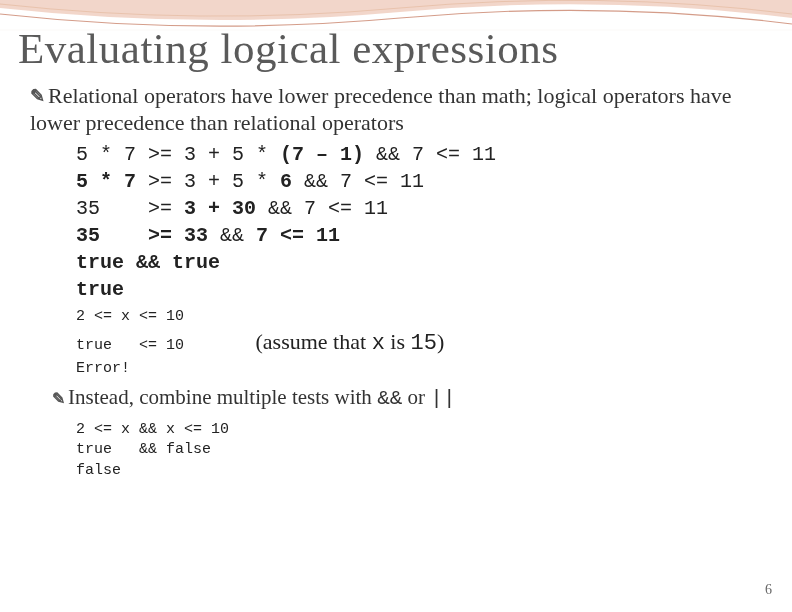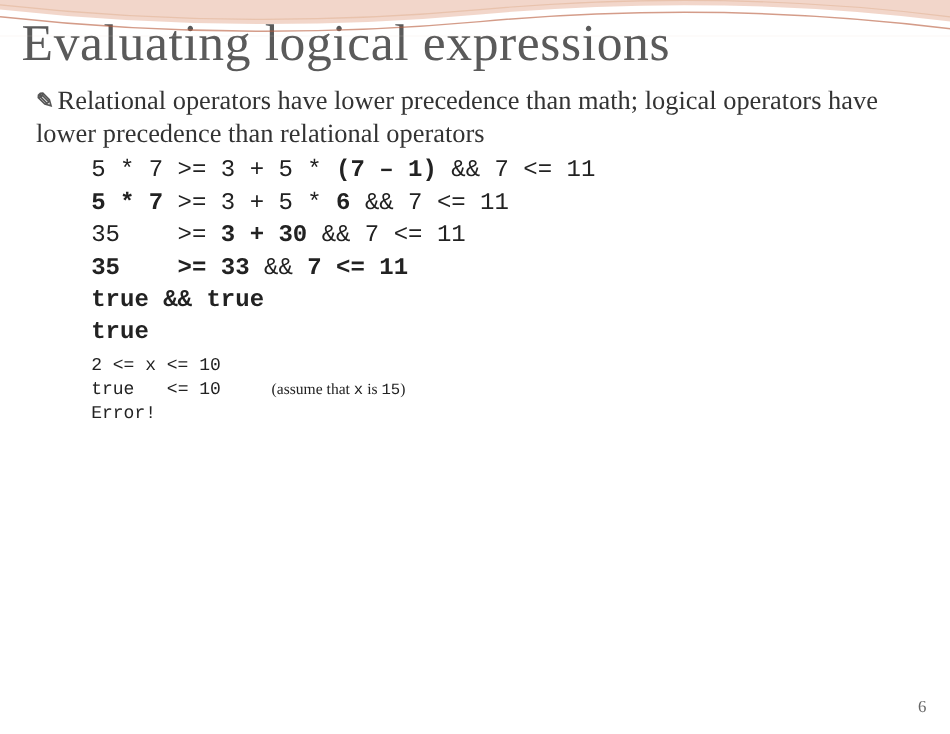--- a/index.html
+++ b/index.html
@@ -13,21 +13,21 @@
   }
   .bg-swoosh {
     position: absolute;
     top: 0; left: 0; right: 0;
     height: 60px;
     pointer-events: none;
   }
   .title {
     font-size: 43px;
     color: #5a5a5a;
-    padding: 12px 18px 4px 18px;
+    padding: 24px 18px 4px 18px;
     font-weight: normal;
     letter-spacing: 0.5px;
   }
   .content {
     padding: 6px 30px 0 30px;
     color: #333;
   }
   .bullet-top {
     font-size: 22px;
     line-height: 1.22;
@@ -70,21 +70,21 @@
     font-family: 'Courier New', monospace;
     font-size: 15px;
     line-height: 1.35;
     margin-left: 46px;
     margin-top: 4px;
     white-space: pre;
     color: #222;
   }
   .note-text {
     font-family: Georgia, serif;
-    font-size: 13px;
+    font-size: 22px;
   }
   .page-num {
     position: absolute;
     bottom: 14px;
     right: 20px;
     font-size: 14px;
     color: #666;
   }
   .nonmono { font-family: Georgia, serif; }
 </style>
@@ -111,17 +111,23 @@
 <span>35    &gt;= </span><span class="bold">3 + 30</span><span> &amp;&amp; 7 &lt;= 11</span>
 <span class="bold">35    &gt;= 33</span><span> &amp;&amp; </span><span class="bold">7 &lt;= 11</span>
 <span class="bold">true &amp;&amp; true</span>
 <span class="bold">true</span></div>
 
 
   <div class="code-block2"><span class="bold">2 &lt;= x</span><span> &lt;= 10</span>
 <span class="bold">true</span><span>   &lt;= 10</span><span class="nonmono note-text">             <span>(assume that </span><span class="inline-code">x</span><span> is </span><span class="inline-code">15</span><span>)</span></span>
 <span class="bold">Error!</span></div>
 
+  <div class="sub-bullet">
+    <span class="scribble">✎</span><span>Instead, combine multiple tests with </span><span class="inline-code">&amp;&amp;</span><span> or </span><span class="inline-code">||</span>
+  </div>
 
+  <div class="code-block2" style="margin-top:10px;"><span class="bold">2 &lt;= x</span><span> &amp;&amp; </span><span class="bold">x &lt;= 10</span>
+<span class="bold">true</span><span>   &amp;&amp; </span><span class="bold">false</span>
+<span class="bold">false</span></div>
 
 </div>
 
 <div class="page-num">6</div>
 
 </body></html>

